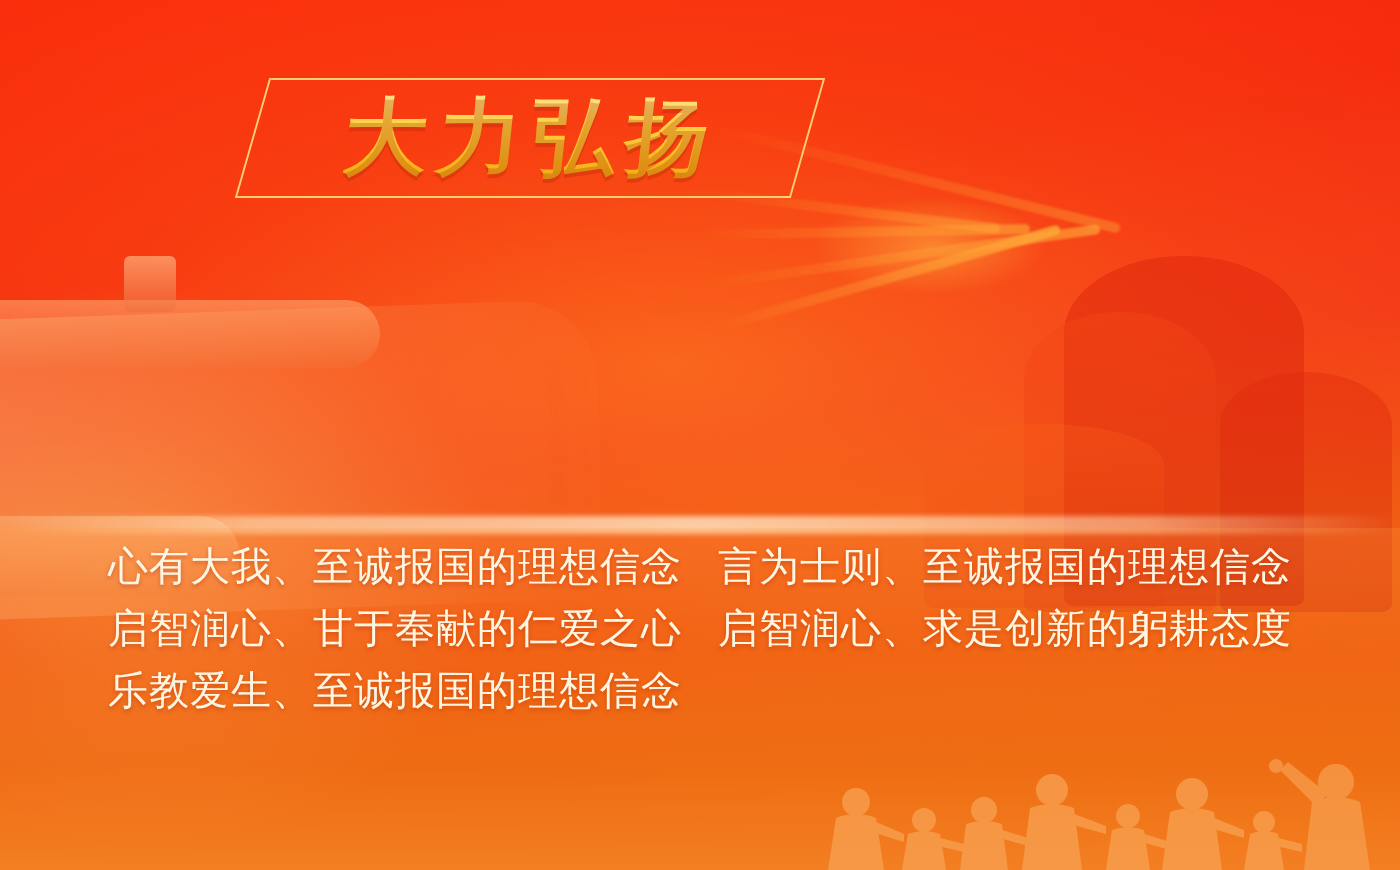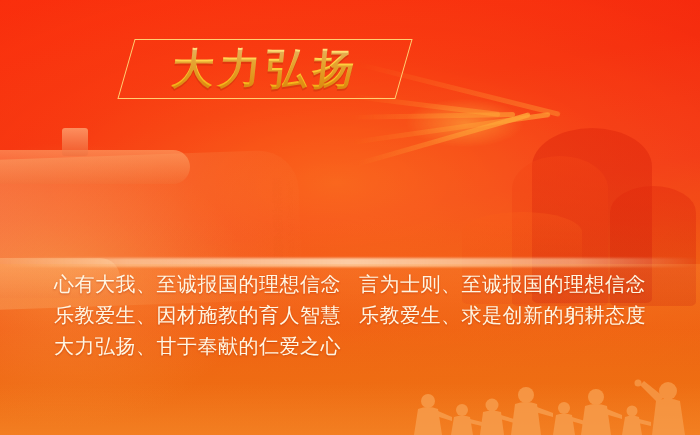--- a/index.html
+++ b/index.html
@@ -252,26 +252,26 @@
     <span class="mt-3">精</span>
     <span class="mt-4">神</span>
   </div>
 
   <div class="light-band"></div>
   <div class="slogan-wash"></div>
 
   <div class="slogans">
     <div class="slogan-col">
       <div class="slogan-line">心有大我、至诚报国的理想信念</div>
-      <div class="slogan-line">乐教爱生、因材施教的育人智慧</div>
-      <div class="slogan-line">大力弘扬、甘于奉献的仁爱之心</div>
+      <div class="slogan-line">启智润心、甘于奉献的仁爱之心</div>
+      <div class="slogan-line">乐教爱生、至诚报国的理想信念</div>
     </div>
     <div class="slogan-col">
       <div class="slogan-line">言为士则、至诚报国的理想信念</div>
-      <div class="slogan-line">乐教爱生、求是创新的躬耕态度</div>
+      <div class="slogan-line">启智润心、求是创新的躬耕态度</div>
     </div>
   </div>
 
   <div class="ground-glow"></div>
   <div class="silhouettes">
     <svg width="300" height="58" viewBox="0 0 300 58" xmlns="http://www.w3.org/2000/svg">
       <g fill="#F8A050" opacity="0.78">
 
         <g>
           <circle cx="28" cy="24" r="7"></circle>

